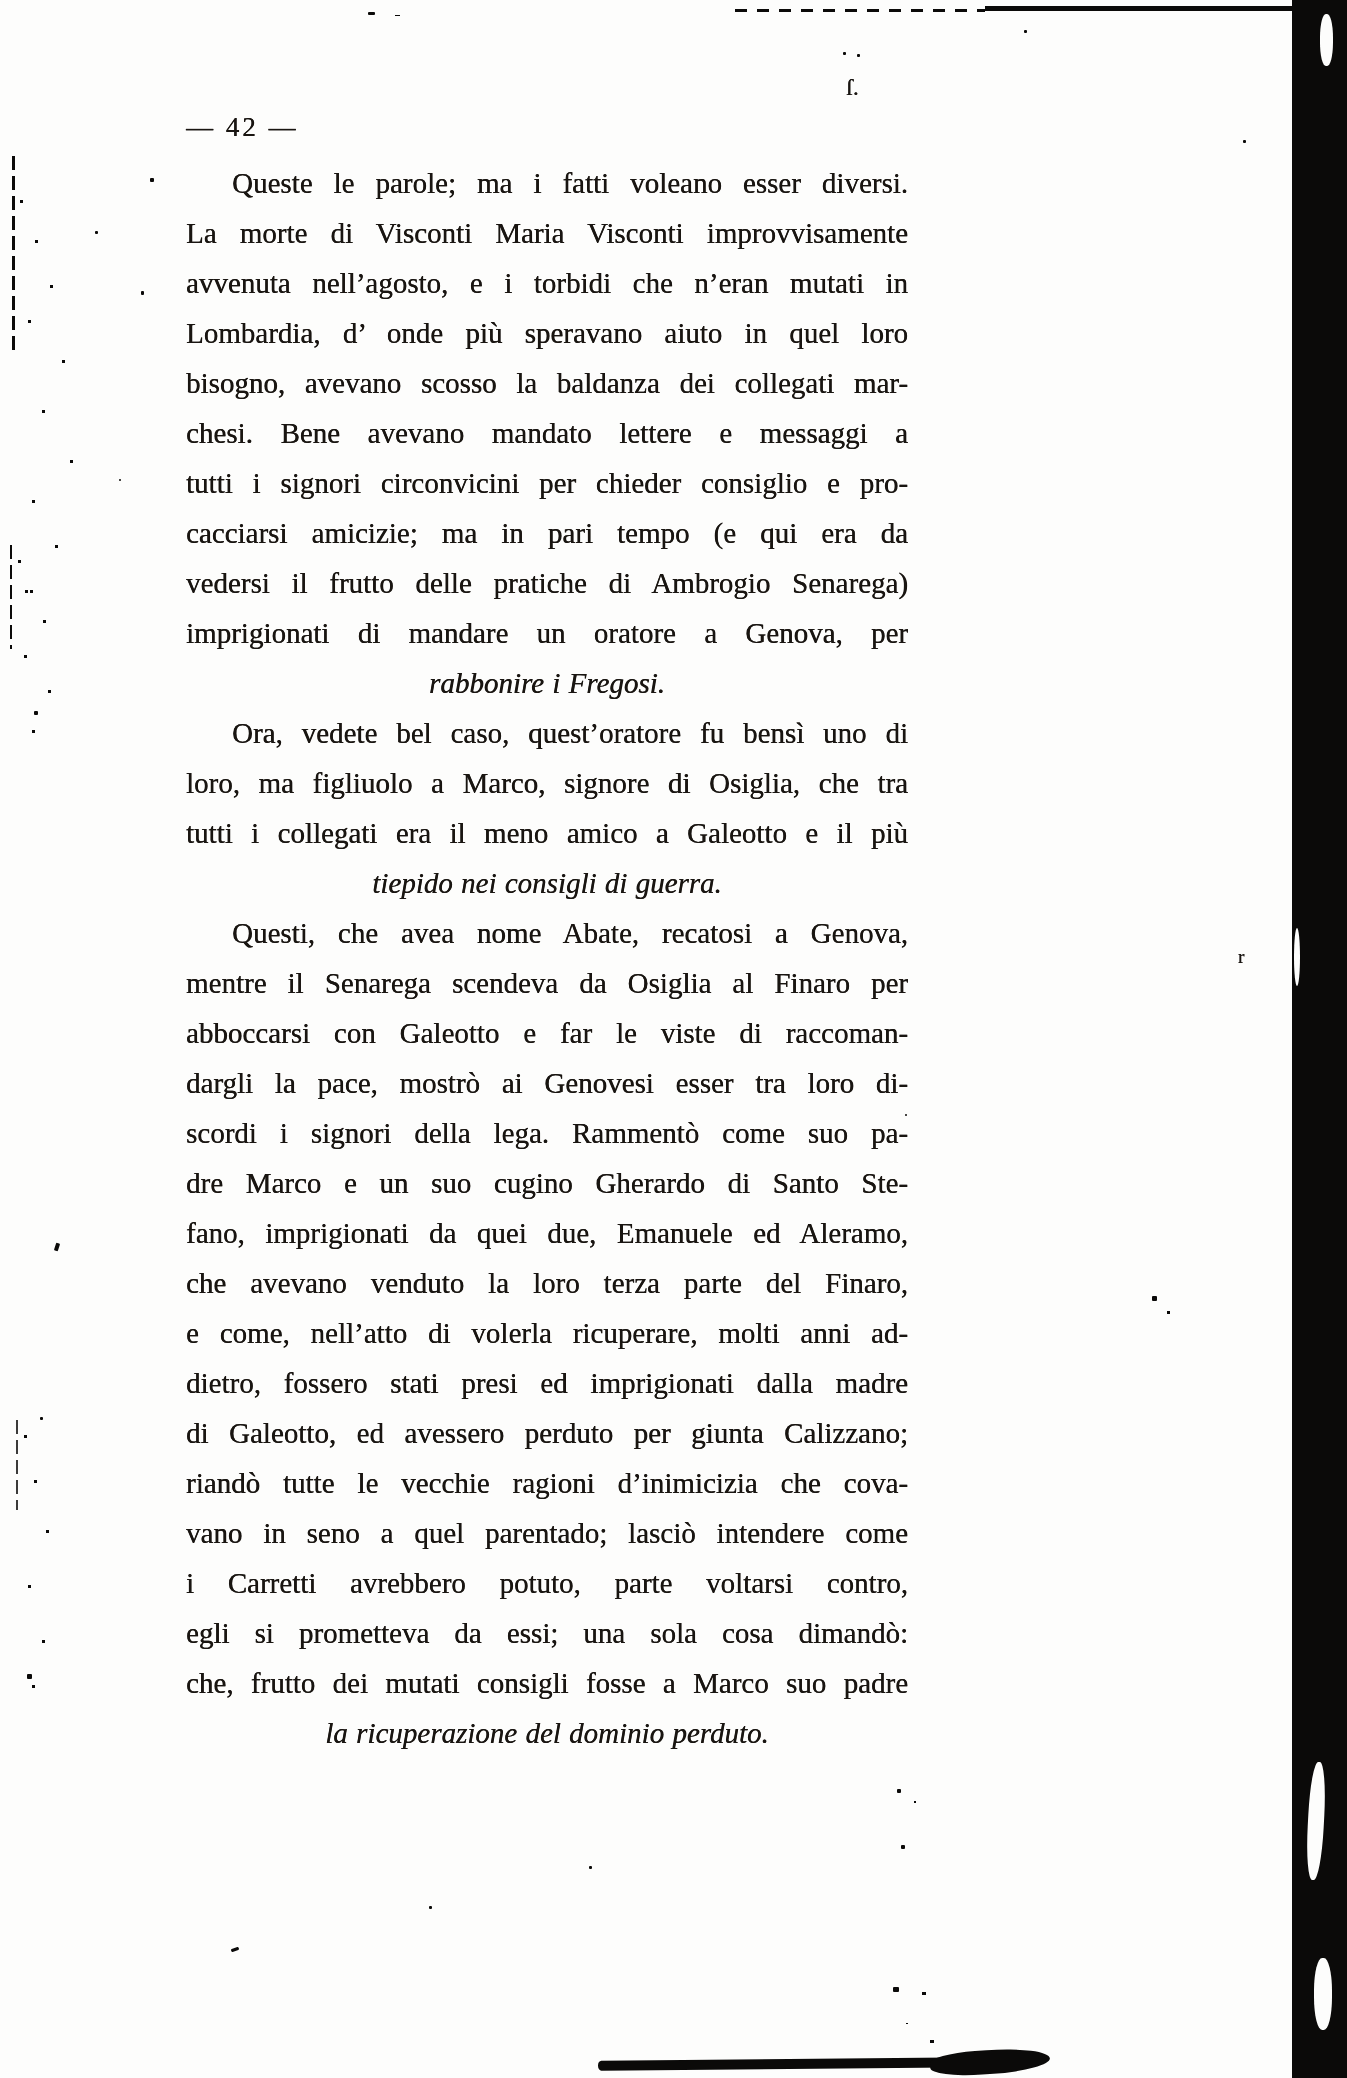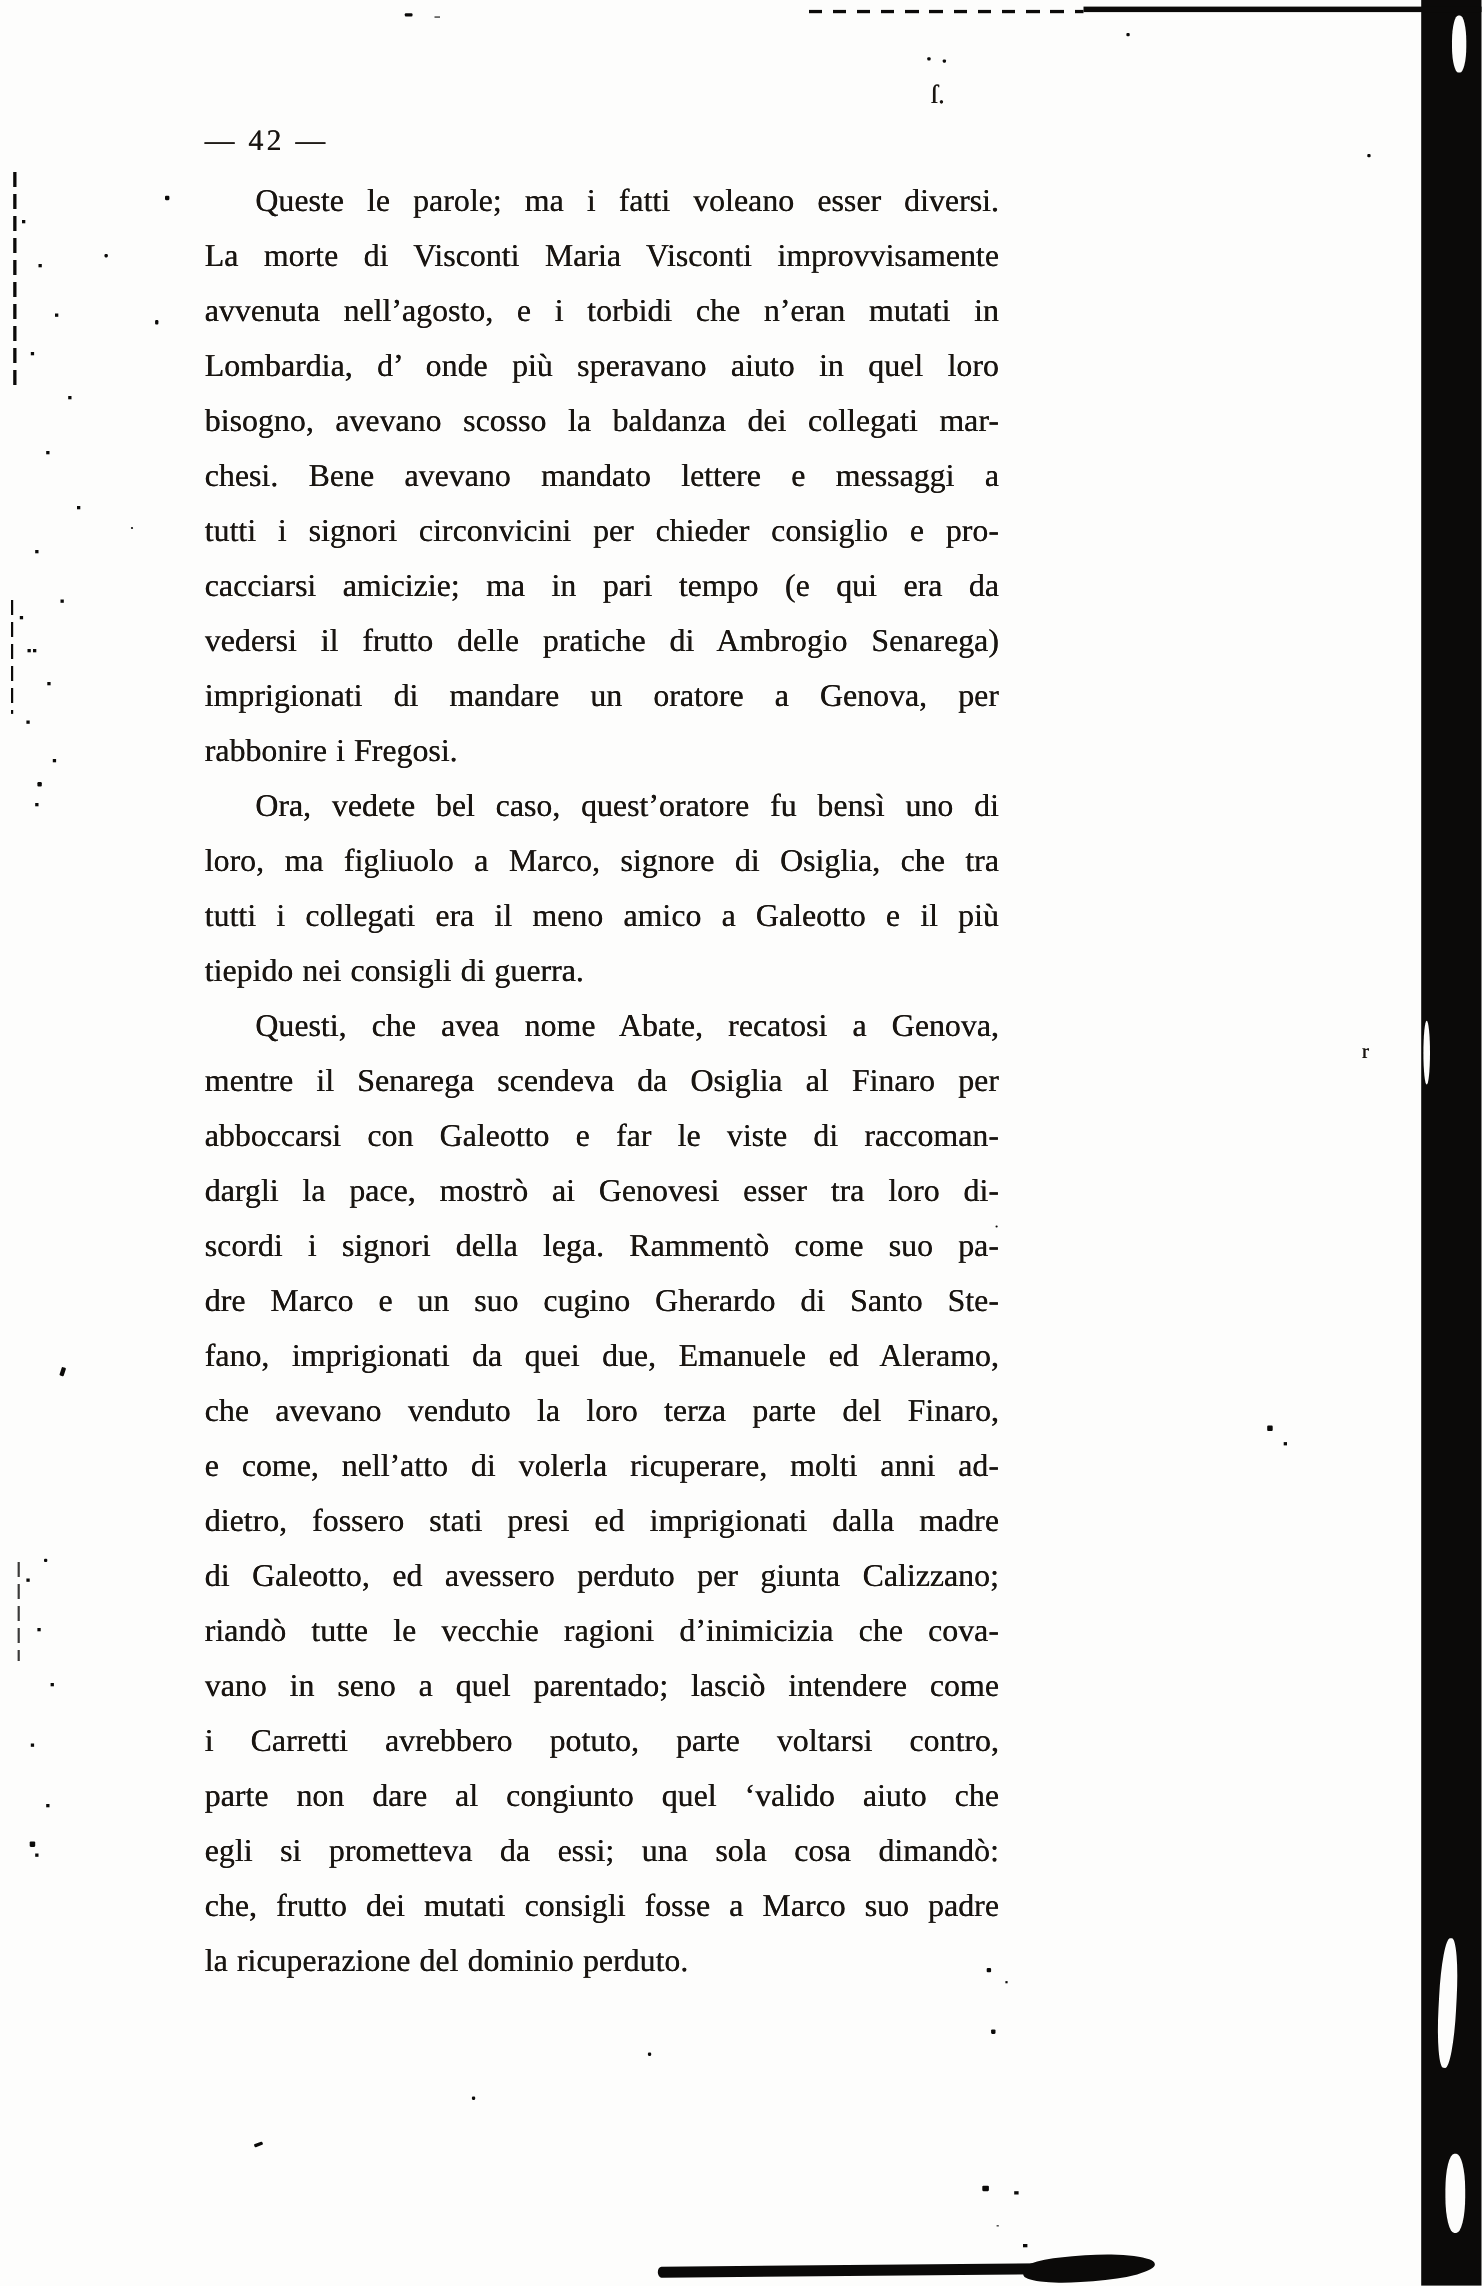--- a/index.html
+++ b/index.html
@@ -19,21 +19,21 @@
     position:absolute;left:186px;top:158px;width:722px;
     font-size:29px;
     text-shadow:0.3px 0 0 currentColor;
   }
   .line{
     text-align:justify;height:50px;line-height:50px;overflow:hidden;
     word-spacing:1px;
   }
   .line::after{content:"";display:inline-block;width:100%;height:0;vertical-align:top;}
   .line.first{text-indent:46px;}
-  .line.last{text-align:left;}
+  .line.last{text-align:center;font-style:italic;}
   .line.last::after{content:none;}
 
   
   .edge-bar{position:absolute;left:1292px;top:0;width:55px;height:2078px;background:#0b0a09;}
   .edge-gap{position:absolute;background:#fdfdfc;border-radius:45%;}
   .gap1{left:1320px;top:14px;width:13px;height:52px;}
   .gap2{left:1308px;top:1762px;width:16px;height:118px;transform:rotate(3deg);}
   .gap3{left:1314px;top:1958px;width:18px;height:72px;}
   .gap4{left:1294px;top:928px;width:6px;height:58px;border-radius:50%;}
   .top-line-dashed{position:absolute;left:735px;top:9px;width:250px;height:3px;
@@ -96,21 +96,20 @@
         <div class="line">scordi i signori della lega. Rammentò come suo pa-</div>
         <div class="line">dre Marco e un suo cugino Gherardo di Santo Ste-</div>
         <div class="line">fano, imprigionati da quei due, Emanuele ed Aleramo,</div>
         <div class="line">che avevano venduto la loro terza parte del Finaro,</div>
         <div class="line">e come, nell’atto di volerla ricuperare, molti anni ad-</div>
         <div class="line">dietro, fossero stati presi ed imprigionati dalla madre</div>
         <div class="line">di Galeotto, ed avessero perduto per giunta Calizzano;</div>
         <div class="line">riandò tutte le vecchie ragioni d’inimicizia che cova-</div>
         <div class="line">vano in seno a quel parentado; lasciò intendere come</div>
         <div class="line">i Carretti avrebbero potuto, parte voltarsi contro,</div>
-        <div class="line">parte non dare al congiunto quel ‘valido aiuto che</div>
         <div class="line">egli si prometteva da essi; una sola cosa dimandò:</div>
         <div class="line">che, frutto dei mutati consigli fosse a Marco suo padre</div>
         <div class="line last">la ricuperazione del dominio perduto.</div>
       </div>
     </div>
 
   <div class="edge-bar"></div>
   <div class="edge-gap gap1"></div>
   <div class="edge-gap gap2"></div>
   <div class="edge-gap gap3"></div>

